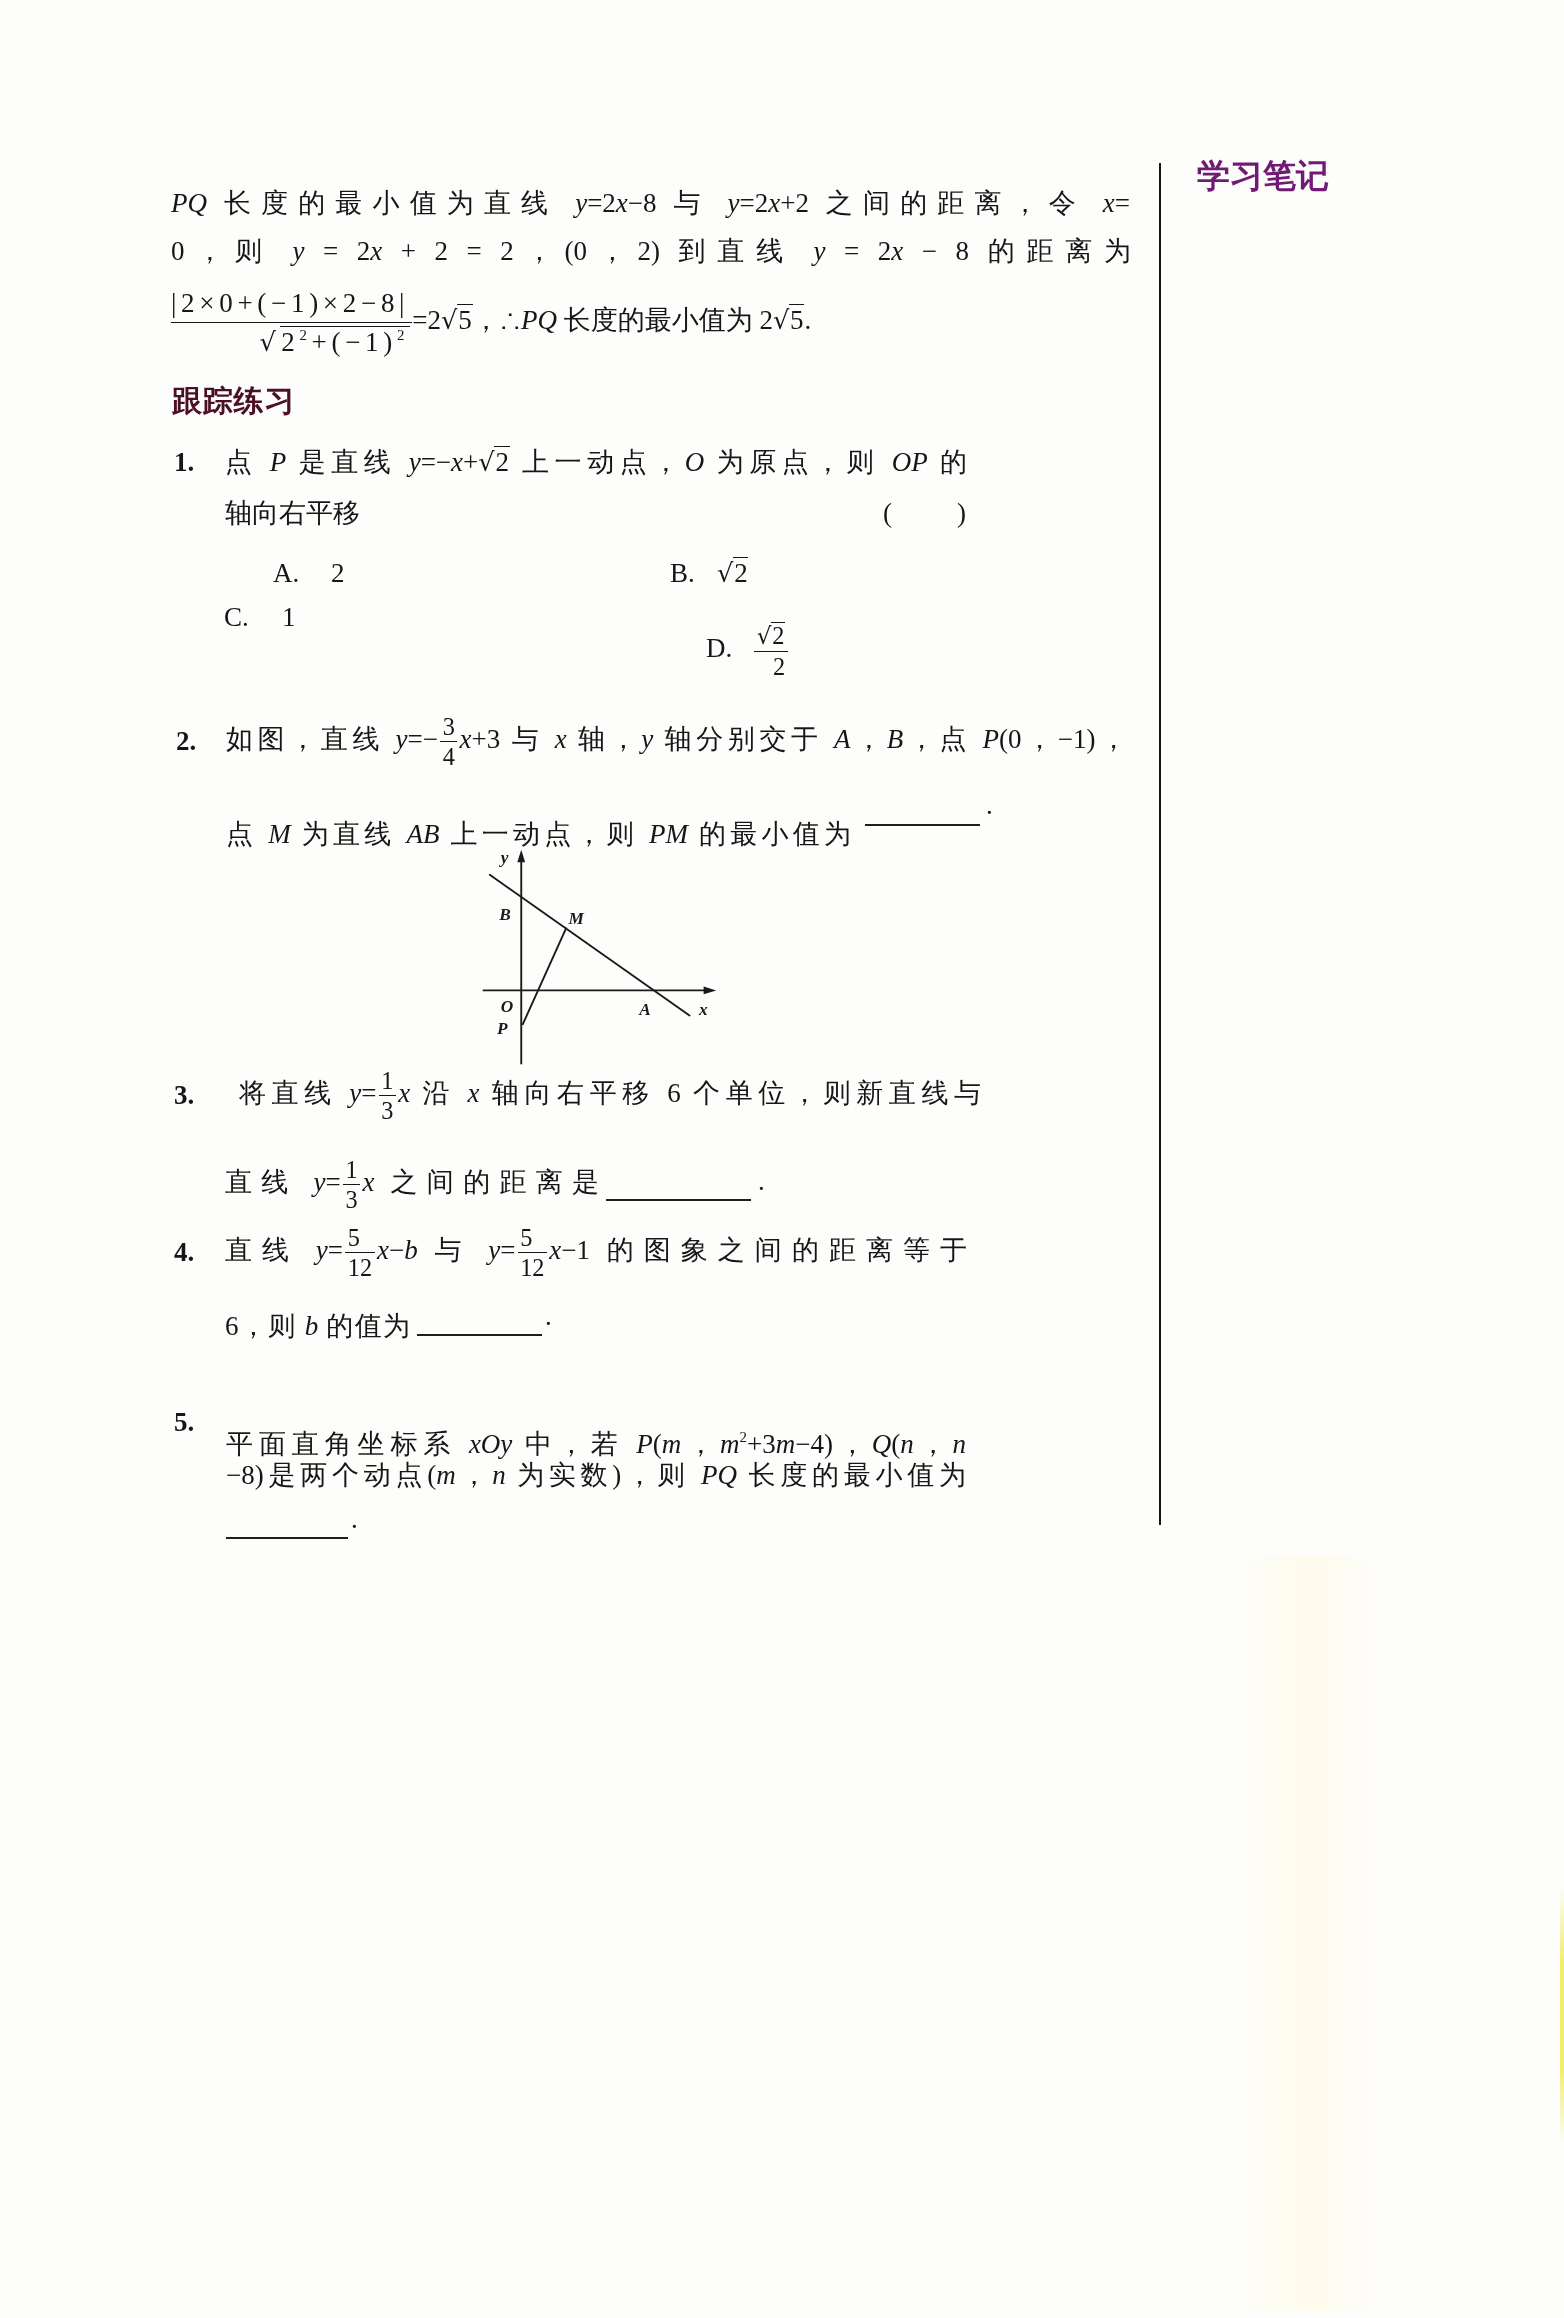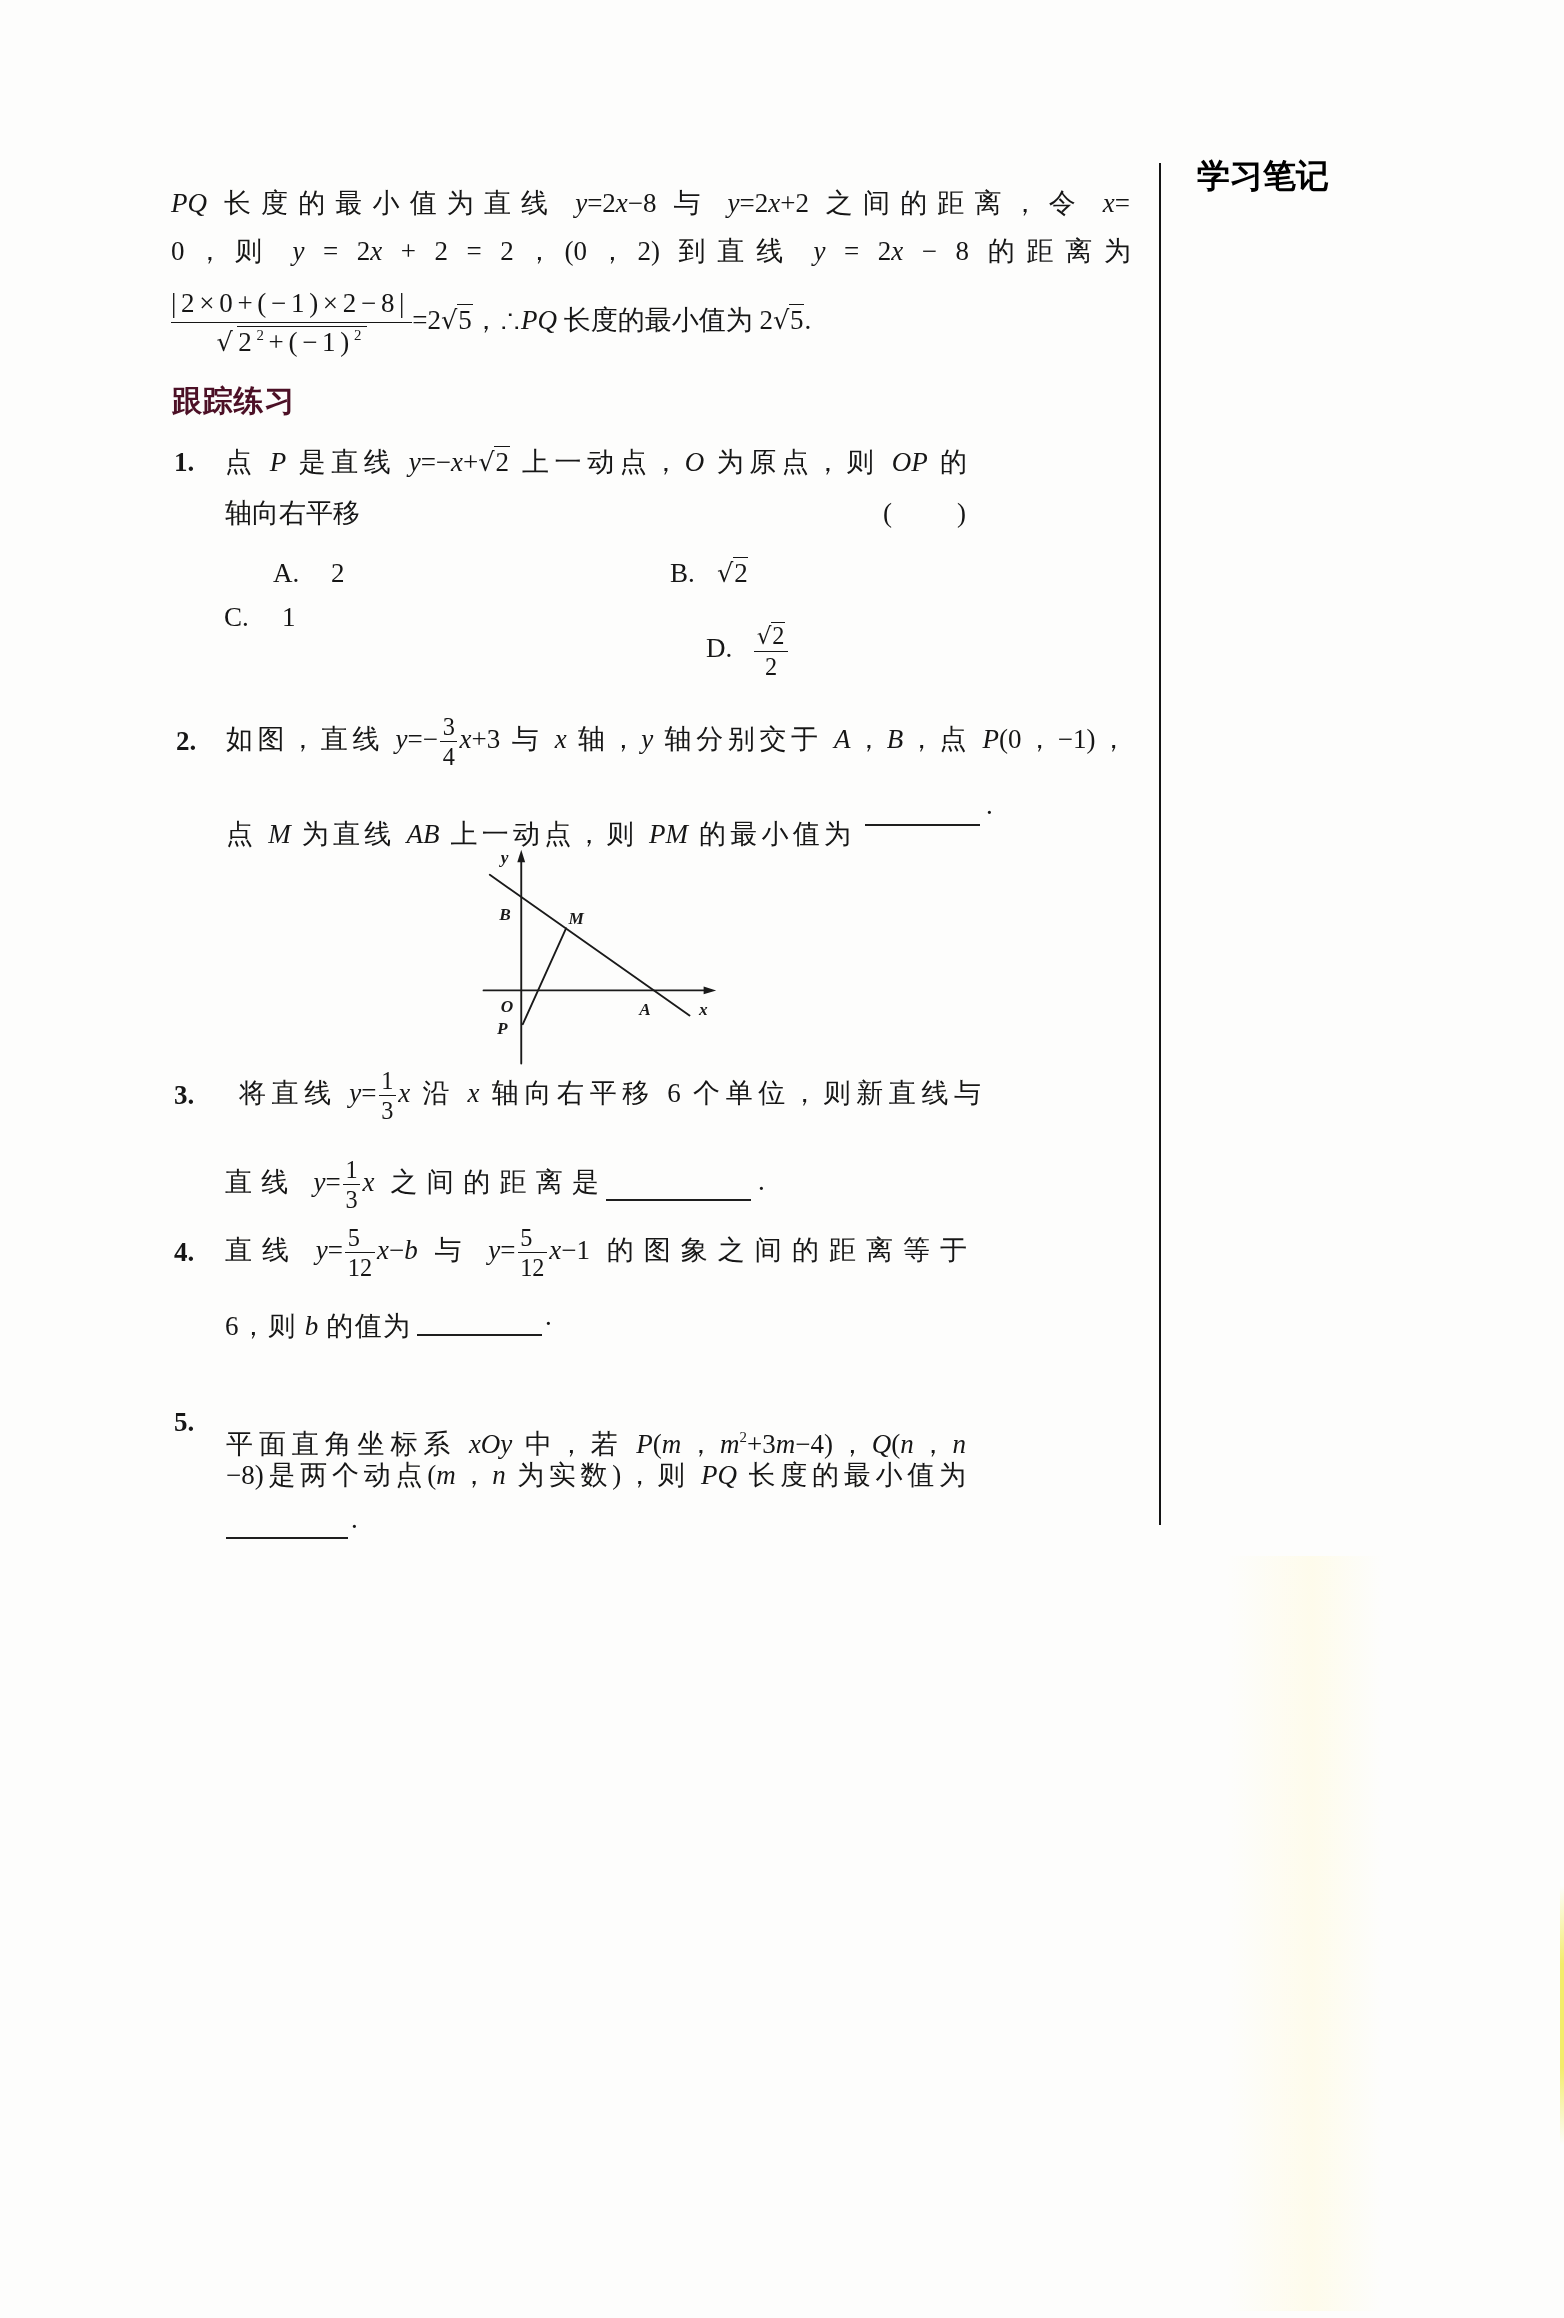--- a/index.html
+++ b/index.html
@@ -11,36 +11,36 @@
   .row { position:absolute; height:79px; display:flex; align-items:center; }
   .txt { width:100%; font-size:27px; line-height:35px; }
   .just { text-align:justify; text-align-last:justify; }
   .nowrap { white-space:nowrap; }
   .it { font-style:italic; font-family:"Liberation Serif","DejaVu Serif",serif; }
   .sup { font-size:0.55em; vertical-align:0.75em; line-height:0; }
   .sqrt { display:inline-block; white-space:nowrap; }
   .rad-sign { display:inline-block; font-family:"DejaVu Serif",serif; font-size:0.95em; margin-right:-0.8px; }
   .radicand { display:inline-block; border-top:1.6px solid #161616; padding:0.8px 0.8px 0 1.6px; line-height:1.05; }
   .frac {
-    display:inline-block; vertical-align:middle; text-align:center;
+    display:inline-block; vertical-align:middle; text-align:right;
     font-size:0.9em; line-height:1.05; margin:0 2.4px; white-space:nowrap;
   }
   .frac .num { display:block; padding:0 2.4px 1.6px; border-bottom:1.6px solid #161616; }
   .frac .den { display:block; padding:2.4px 2.4px 0; }
   .intro-l3 .frac { font-size:27px; letter-spacing:4.7px; margin:0; }
   .intro-l3 .frac .num { padding:0 3.1px 4.7px 0; }
   .intro-l3 .frac .den { padding-top:3.1px; }
   .qnum { font-weight:bold; font-size:27px; line-height:35px; }
   .section-title {
     font-family:"DejaVu Sans",sans-serif; font-weight:bold; font-size:30px; line-height:35px;
     color:#4c1026; letter-spacing:0.8px;
   }
   .notes-title {
     font-family:"DejaVu Sans",sans-serif; font-weight:bold; font-size:33px; line-height:38px;
-    color:#000000;
+    color:#701a75;
   }
   .vrule { position:absolute; left:1159px; top:163px; width:2.4px; height:1362px; background:#141414; }
   .blank { position:absolute; height:1.6px; background:#1e1e1e; }
   .opt-label { display:inline-block; }
   .bracket { text-align:justify; text-align-last:justify; }
   .figure { position:absolute; }
   .figure text { font-family:"Liberation Serif","DejaVu Serif",serif; font-style:italic; font-weight:bold; font-size:22px; fill:#1a1a1a; }
   .artifact-band {
     position:absolute; left:1226px; top:1556px; width:157px; height:755px;
     background:linear-gradient(90deg, rgba(255,252,230,0) 0%, rgba(255,250,222,0.55) 55%, rgba(255,252,230,0) 100%);

